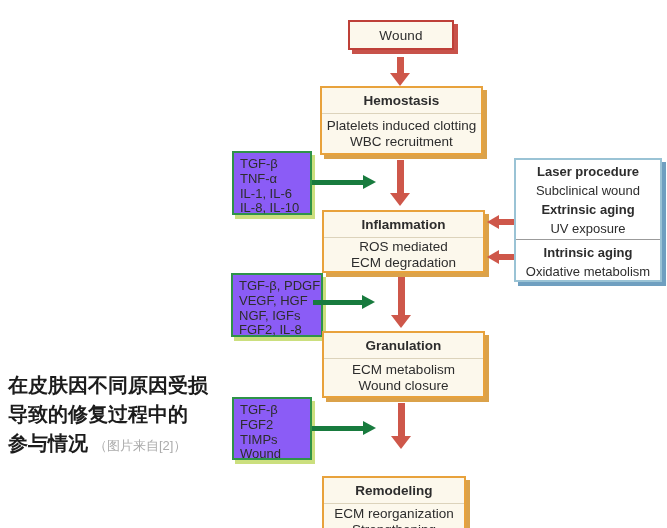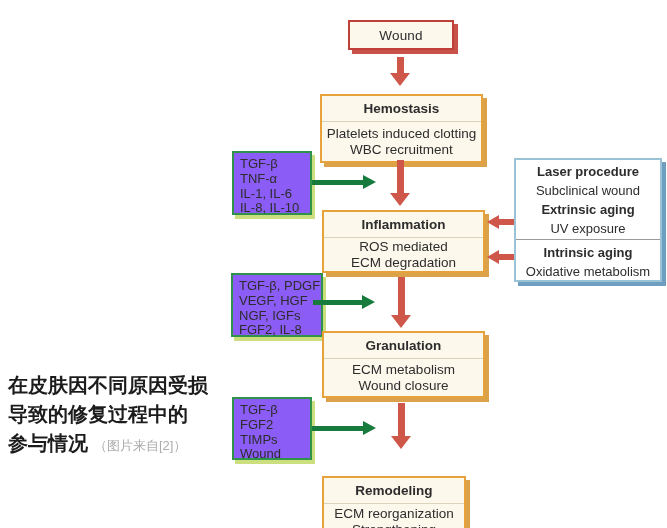--- a/index.html
+++ b/index.html
@@ -78,21 +78,21 @@
 
   <div class="box red-box" style="left:348px; top:20px; width:106px; height:30px;">
     <span>Wound</span>
   </div>
 
   <div class="arrow-down" style="left:390px; top:57px; height:29px;">
     <div class="vshaft"></div>
     <div class="vhead"></div>
   </div>
 
-  <div class="box stage-box" style="left:320px; top:94px; width:163px; height:69px;">
+  <div class="box stage-box" style="left:320px; top:86px; width:163px; height:69px;">
     <div class="stage-title">Hemostasis</div>
     <div class="stage-divider"></div>
     <div class="stage-body">
       <div>Platelets induced clotting</div>
       <div>WBC recruitment</div>
     </div>
   </div>
 
   <div class="arrow-down" style="left:390px; top:160px; height:46px;">
     <div class="vshaft"></div>

